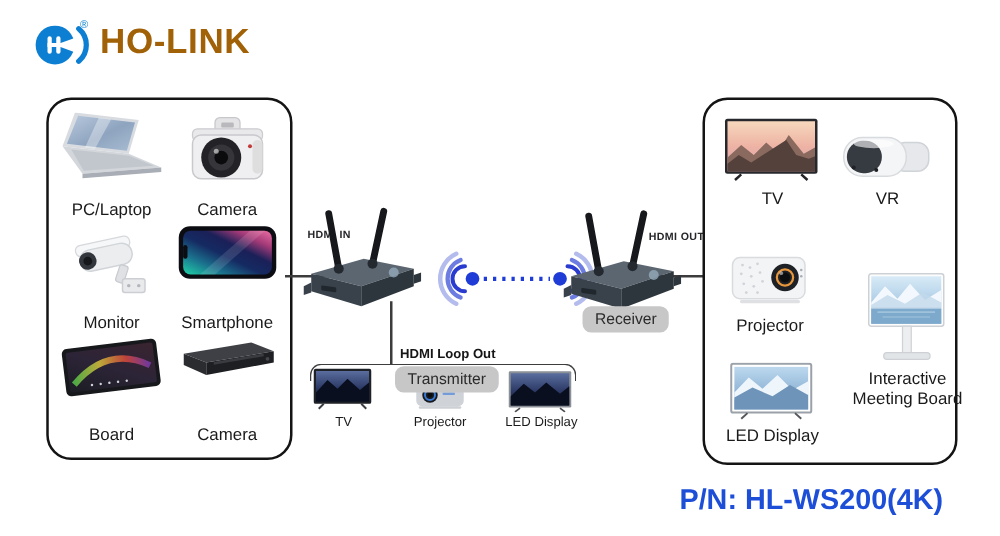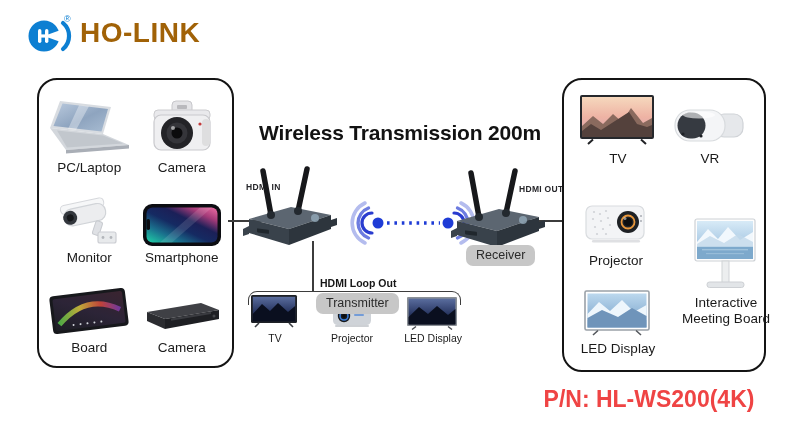--- a/index.html
+++ b/index.html
@@ -8,28 +8,28 @@
     font-family:"Liberation Sans",sans-serif;color:#1a1a1a;
   }
   
   .logo{position:absolute;left:26px;top:13px;display:flex;align-items:flex-start;}
   .logo-text{font-size:28px;font-weight:bold;color:#a16207;letter-spacing:.5px;line-height:40px;margin-left:6px;}
   
   .panel{position:absolute;border:2.5px solid #141414;border-radius:20px;background:#fff;box-sizing:border-box;}
   .panel-left{left:37px;top:78px;width:197px;height:290px;
     display:grid;grid-template-columns:1fr 1fr;grid-template-rows:1fr 1fr 1fr;padding:10px 4px 6px;}
   .panel-right{left:562px;top:78px;width:204px;height:294px;}
-  .cell{display:flex;flex-direction:column;align-items:center;justify-content:flex-end;gap:3px;padding-bottom:4px;}
+  .cell{display:flex;flex-direction:column;align-items:center;justify-content:space-between;gap:3px;padding-bottom:4px;}
   .dev-label{font-size:13.5px;color:#1a1a1a;text-align:center;line-height:1.15;}
   .rp-item{position:absolute;display:flex;flex-direction:column;align-items:center;gap:5px;}
   
   .title{position:absolute;left:250px;top:121px;width:300px;text-align:center;
     font-size:21px;font-weight:bold;color:#121212;letter-spacing:-.2px;}
   .pn{position:absolute;left:529px;top:386px;width:240px;text-align:center;
-    font-size:23px;font-weight:bold;color:#ef4444;}
+    font-size:23px;font-weight:bold;color:#1d4ed8;}
   .hdmi-tag{position:absolute;font-size:8.5px;color:#26262a;letter-spacing:.3px;font-weight:bold;}
   .hdmi-in{left:246px;top:182px;}
   .hdmi-out{left:519px;top:184px;}
   .line{position:absolute;background:#3c3c3c;}
   .line-left{left:228px;top:220px;width:42px;height:1.6px;}
   .line-right{left:512px;top:220px;width:54px;height:1.6px;}
   .line-vert{left:312px;top:241px;width:1.6px;height:51px;}
   .unit{position:absolute;z-index:2;}
   .unit-tx{left:241px;top:163px;}
   .unit-rx{left:449px;top:165px;}
@@ -169,21 +169,20 @@
         <polygon points="6,13 60,4 78,11 24,20" fill="#3f4045"></polygon>
         <polygon points="24,20 78,11 78,20 24,30" fill="#1e1f23"></polygon>
         <polygon points="6,13 24,20 24,30 6,22" fill="#2b2c30"></polygon>
         <polygon points="30,19.5 70,12.8 70,15 30,21.8" fill="#3a3b40"></polygon>
         <circle cx="73" cy="17" r="1.5" fill="#45464b"></circle>
       </svg>
       <div class="dev-label">Camera</div>
     </div>
   </div>
 
-  <div class="title">Wireless Transmission 200m</div>
 
   <div class="line line-left"></div>
   <div class="line line-right"></div>
   <div class="line line-vert"></div>
 
   <div class="hdmi-tag hdmi-in">HDMI IN</div>
   <div class="hdmi-tag hdmi-out">HDMI OUT</div>
 
   <svg class="unit unit-tx" width="96" height="88" viewBox="0 0 96 88">
     <path d="M30 52 L22 8" stroke="#17181b" stroke-width="5.5" stroke-linecap="round"></path>

